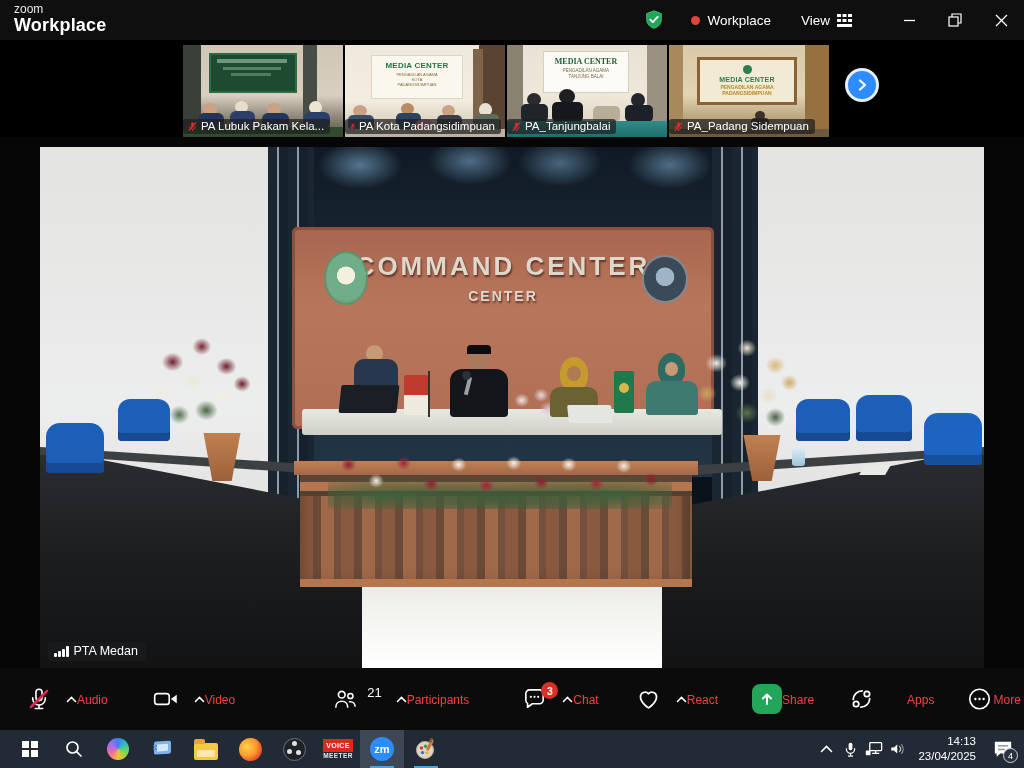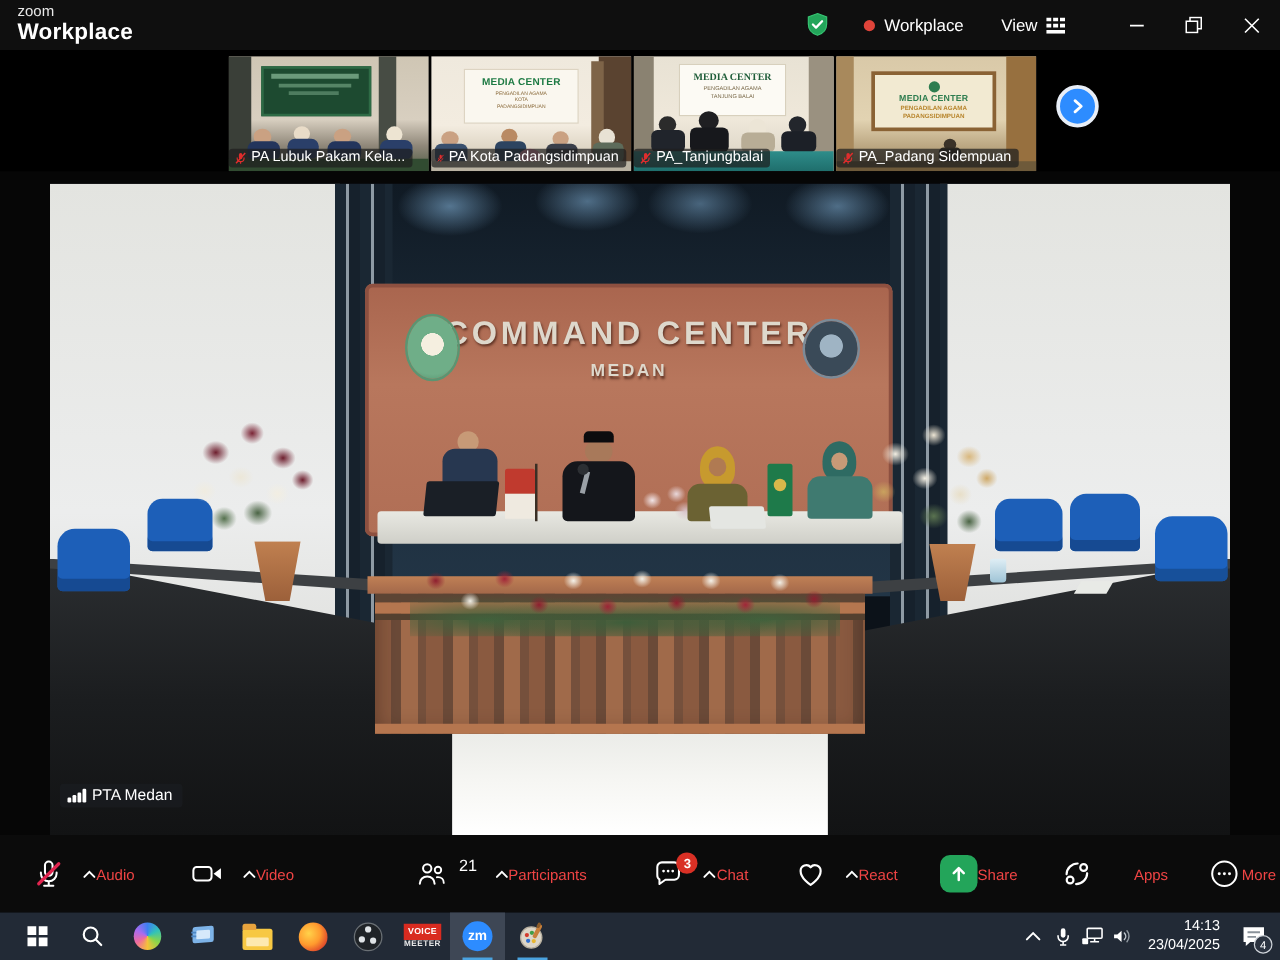--- a/index.html
+++ b/index.html
@@ -31,21 +31,21 @@
   .scene { position:absolute; inset:0; }
   .sign-title { font-weight:bold; }
   .sub { white-space:pre-line; }
   .next-btn { position:absolute; left:845px; top:28px; width:34px; height:34px; border-radius:50%;
               background:#2d8cff; border:3px solid #e8eef7; display:flex; align-items:center; justify-content:center; }
 
   
   #stage { position:absolute; left:0; top:137px; width:1024px; height:531px; background:#060606; }
   #video { position:absolute; left:40px; top:10px; width:944px; height:521px; background:#0c1219; overflow:hidden; }
   .v { position:absolute; }
-  #speaker-label { position:absolute; left:8px; bottom:22px; display:flex; align-items:center; gap:5px;
+  #speaker-label { position:absolute; left:8px; bottom:7px; display:flex; align-items:center; gap:5px;
                    background:rgba(25,28,32,.78); border-radius:3px; padding:2px 8px 3px 6px;
                    color:#fff; font-size:12.5px; }
   .sigbars { display:flex; align-items:flex-end; gap:1.5px; height:11px; }
   .sigbars i { display:block; width:2.5px; background:#fff; border-radius:1px; }
 
   
   #toolbar { position:absolute; left:0; top:668px; width:1024px; height:62px; background:#0b0b0b;
              display:flex; align-items:center; }
   .tbtn { display:flex; flex-direction:row; align-items:center; color:#fff; cursor:default; }
   .tbtn .icon-row { height:32px; display:flex; align-items:center; gap:4px; position:relative; }
@@ -282,21 +282,21 @@
       <div class="v" style="left:712px;top:0;width:232px;height:438px;background:linear-gradient(180deg,#e3e4e0,#eceded 60%,#d6d7d3);"></div>
       <div class="v" style="left:228px;top:0;width:46px;height:360px;
            background:repeating-linear-gradient(90deg,#1a2733 0 9px,#8e9aa4 9px 11px,#16212c 11px 20px);"></div>
       <div class="v" style="left:672px;top:0;width:46px;height:360px;
            background:repeating-linear-gradient(90deg,#1a2733 0 9px,#8e9aa4 9px 11px,#16212c 11px 20px);"></div>
 
       <div class="v" style="left:252px;top:80px;width:422px;height:202px;border-radius:6px;
            background:linear-gradient(180deg,#a9654e 0%,#b8775d 40%,#b06e55 100%);box-shadow:inset 0 0 0 3px #8d5040;">
         <div class="v" style="left:0;top:24px;width:100%;text-align:center;color:#ded8cc;text-shadow:1px 2px 2px rgba(60,25,15,.7);">
           <div style="font-size:26px;font-weight:bold;letter-spacing:3px;">COMMAND CENTER</div>
-          <div style="font-size:14px;font-weight:bold;letter-spacing:2px;margin-top:6px;">MEDAN</div>
+          <div style="font-size:14px;font-weight:bold;letter-spacing:2px;margin-top:6px;">CENTER</div>
         </div>
         <div class="v" style="left:34px;top:26px;width:40px;height:50px;border-radius:50%;
              background:radial-gradient(circle at 50% 45%,#f5efe0 0 26%,#6fae88 27% 70%,#4f8f6a 100%);box-shadow:0 0 0 2px #5a9572;"></div>
         <div class="v" style="left:352px;top:30px;width:42px;height:44px;border-radius:50%;
              background:radial-gradient(circle at 50% 45%,#9fb4c4 0 28%,#3a4a58 30% 72%,#202b36 100%);box-shadow:0 0 0 2px #7c8b98;"></div>
       </div>
 
       <div class="v" style="left:60px;top:425px;width:830px;height:96px;
            background:linear-gradient(180deg,#e7e8e4,#f6f6f3 55%,#ffffff);"></div>
       <div class="v" style="left:850px;top:438px;width:94px;height:83px;background:#9aa0a2;

